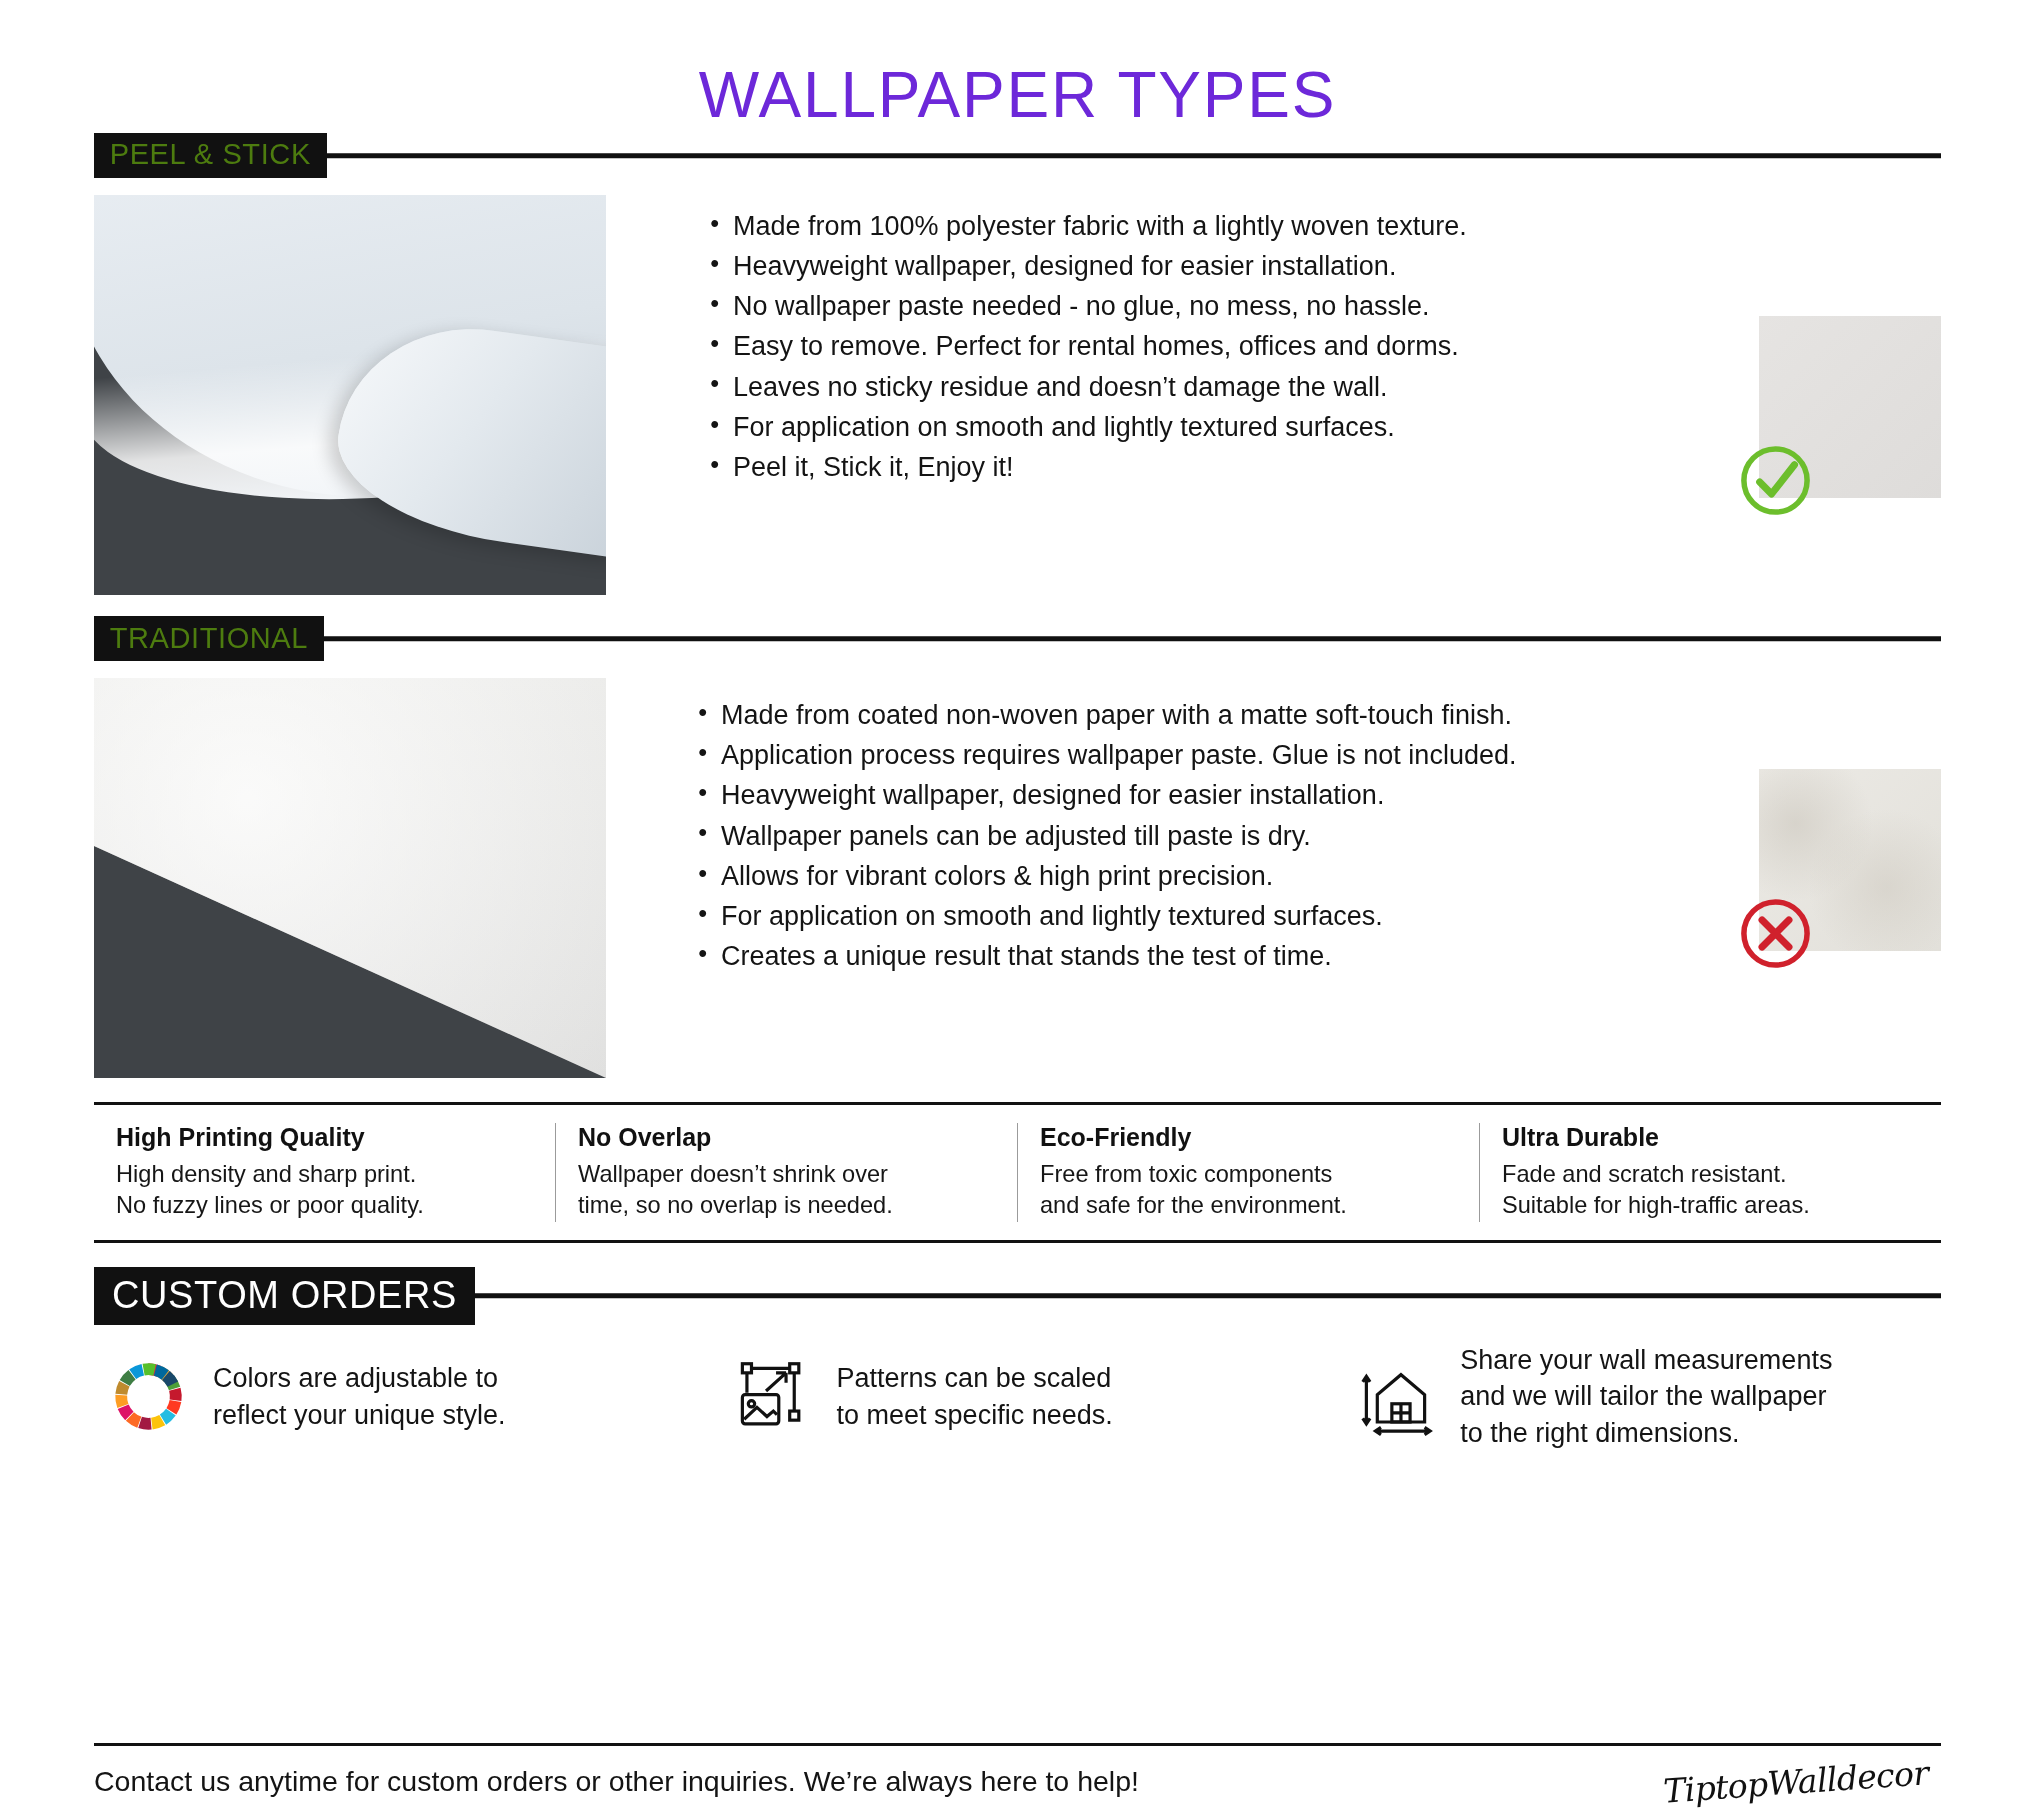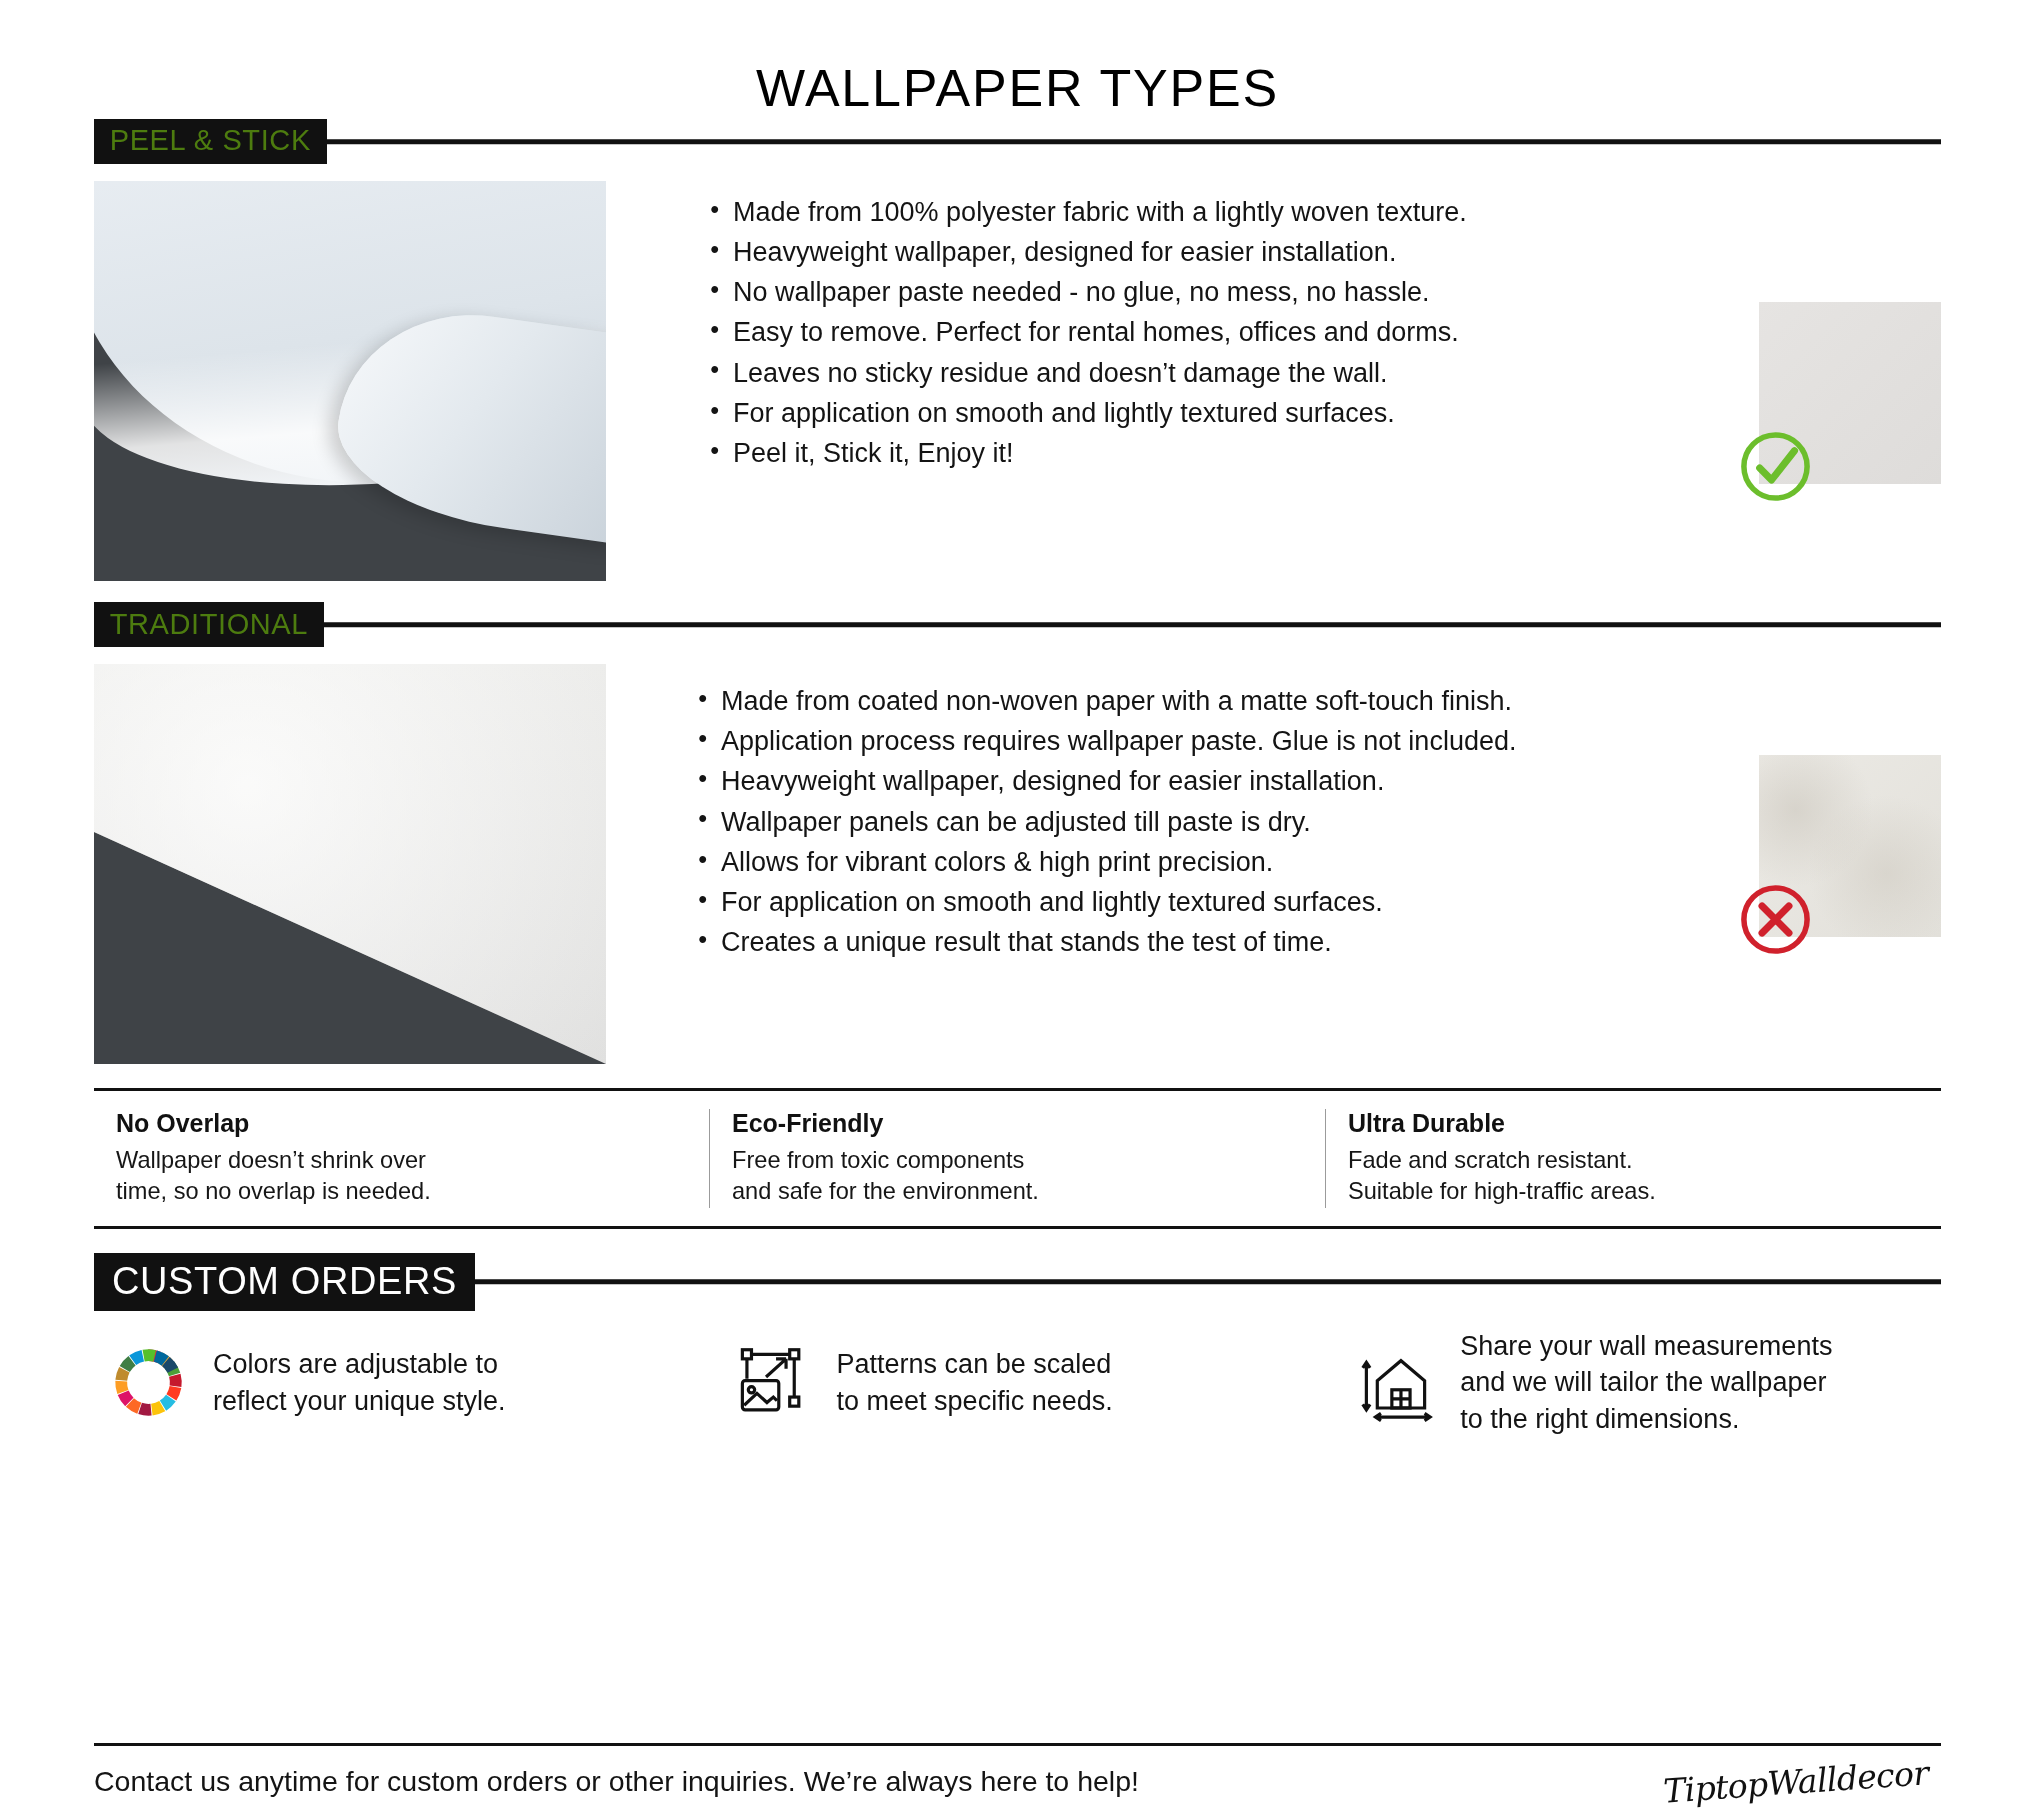--- a/index.html
+++ b/index.html
@@ -14,25 +14,25 @@
   .page {
     position: relative;
     width: 2035px;
     height: 1817px;
     padding: 0;
   }
 
   
   .title {
     text-align: center;
-    font-size: 52px;
+    font-size: 64px;
     font-weight: 400;
     letter-spacing: 1.8px;
     padding-top: 58px;
-    color: #000000;
+    color: #6d28d9;
   }
 
   
   .section-head {
     position: relative;
     margin: 0 94px 0 94px;
     height: 47px;
     display: flex;
     align-items: center;
   }
@@ -321,20 +321,25 @@
     <div class="swatch-wrap swatch-trad">
       <div class="swatch swatch-stone"></div>
       <svg class="badge" viewBox="0 0 100 100">
         <circle cx="50" cy="50" r="40" fill="none" stroke="#d0212c" stroke-width="7"></circle>
         <path d="M33 33 L67 67 M67 33 L33 67" fill="none" stroke="#d0212c" stroke-width="9" stroke-linecap="round"></path>
       </svg>
     </div>
   </div>
 
   <div class="features">
+    <div class="feature">
+      <h4>High Printing Quality</h4>
+      <p>High density and sharp print.</p>
+      <p>No fuzzy lines or poor quality.</p>
+    </div>
     <div class="feature">
       <h4>No Overlap</h4>
       <p>Wallpaper doesn’t shrink over</p>
       <p>time, so no overlap is needed.</p>
     </div>
     <div class="feature">
       <h4>Eco-Friendly</h4>
       <p>Free from toxic components</p>
       <p>and safe for the environment.</p>
     </div>

